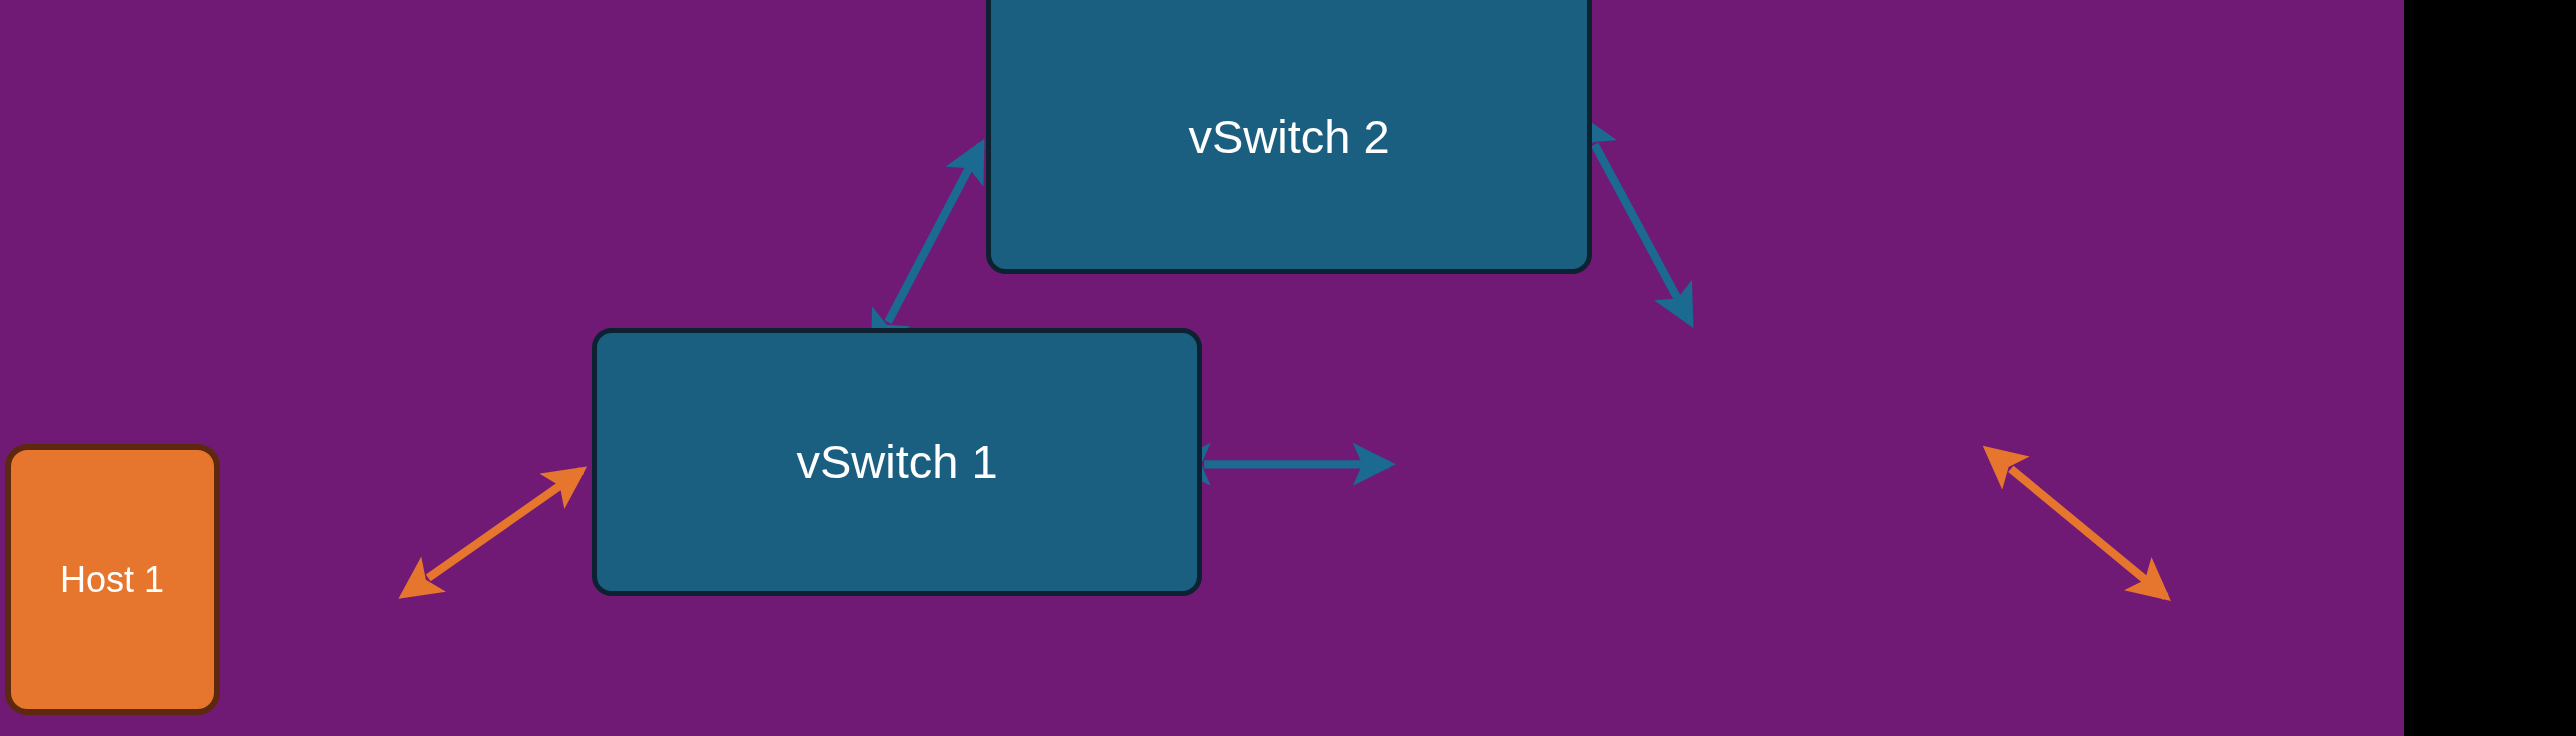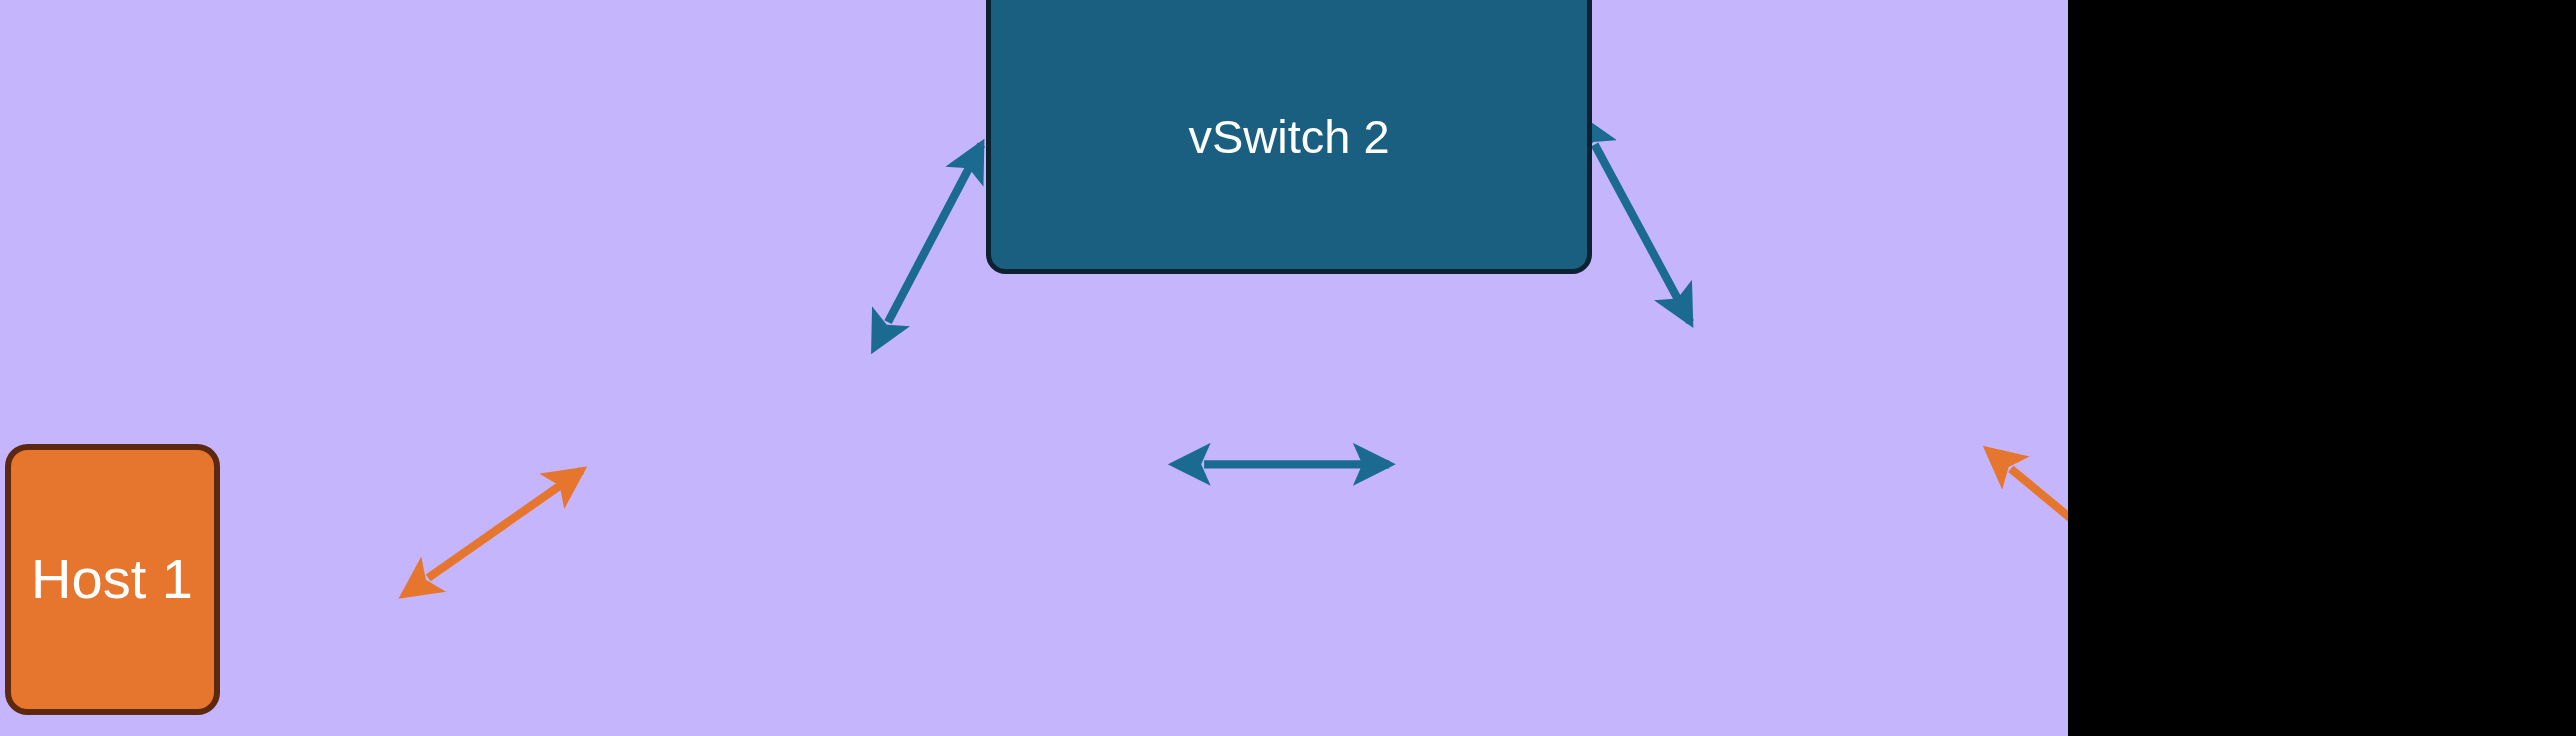--- a/index.html
+++ b/index.html
@@ -6,23 +6,23 @@
   html, body {
     margin: 0;
     padding: 0;
     background: #000000;
   }
   body {
     font-family: "Liberation Sans", sans-serif;
   }
   #canvas {
     position: relative;
-    width: 2068px;
+    width: 2404px;
     height: 736px;
-    background: #c4b5fd;
+    background: #701a75;
     overflow: hidden;
   }
   
   .node {
     position: absolute;
     box-sizing: border-box;
     display: flex;
     flex-direction: column;
     align-items: center;
     justify-content: center;
@@ -38,21 +38,21 @@
   .node-switch {
     background: #1a5f80;
     border: 5.3px solid #0c2231;
     border-radius: 19.6px;
     font-size: 47px;
   }
   .node-host {
     background: #e6762e;
     border: 6.8px solid #5c2810;
     border-radius: 22.6px;
-    font-size: 56px;
+    font-size: 36px;
   }
   
   #vswitch2 {
     left: 986px;
     top: -35px;
     width: 606px;
     height: 309px;
     padding-top: 35px;
   }
   #vswitch1 {
@@ -119,20 +119,23 @@
 
     <line x1="1600" y1="617" x2="1846" y2="617" stroke="#1a6a91" stroke-width="11" marker-start="url(#arrow-teal-start)" marker-end="url(#arrow-teal-end)"></line>
 
     <line x1="2672" y1="623" x2="2878" y2="793" stroke="#e6762e" stroke-width="11" marker-start="url(#arrow-orange-start)" marker-end="url(#arrow-orange-end)"></line>
   </svg>
 
   <div id="vswitch2" class="node node-switch">
     <span class="node-line">vSwitch 2</span>
   </div>
 
+  <div id="vswitch1" class="node node-switch">
+    <span class="node-line">vSwitch 1</span>
+  </div>
 
 
   <div id="host1" class="node node-host">
     <span class="node-line">Host 1</span>
   </div>
 
 
 </div>
 
 

